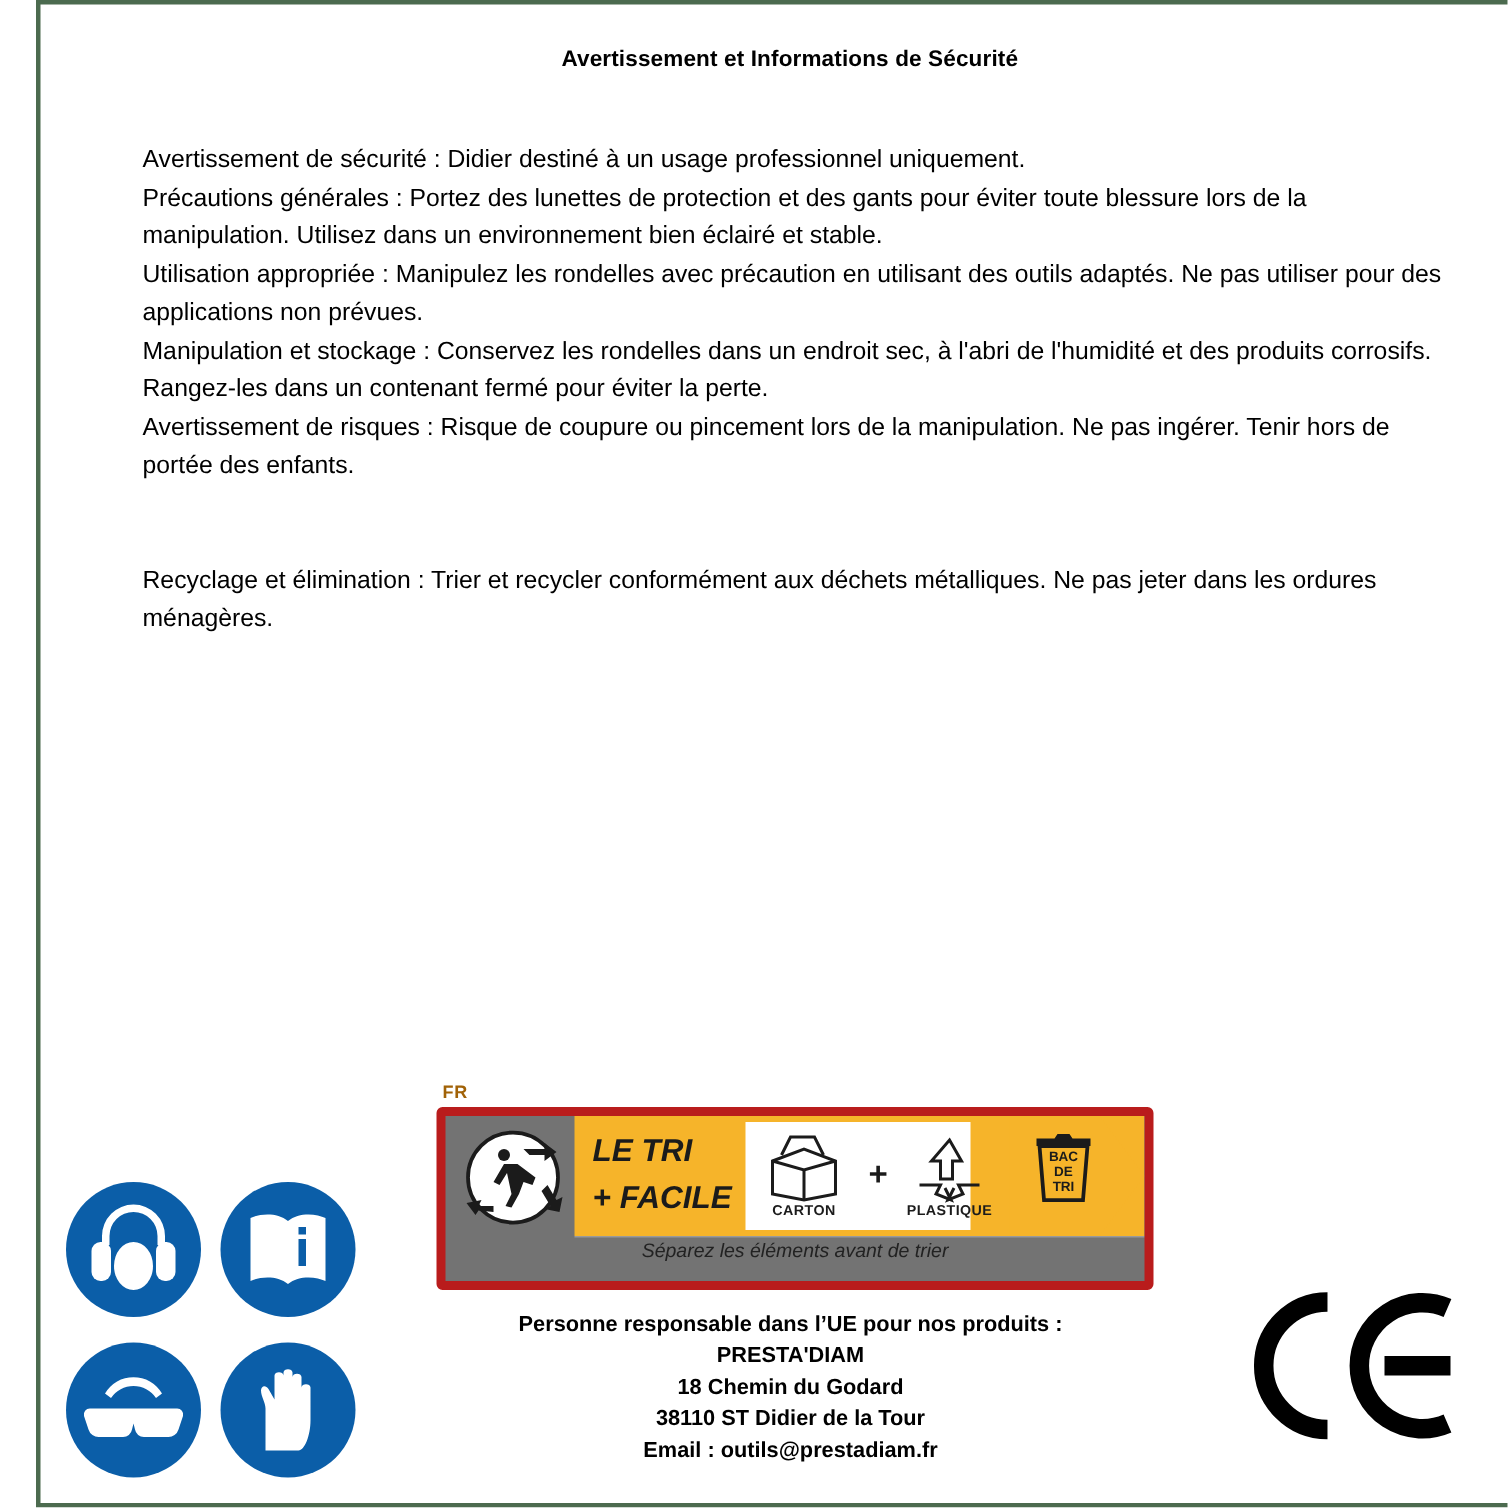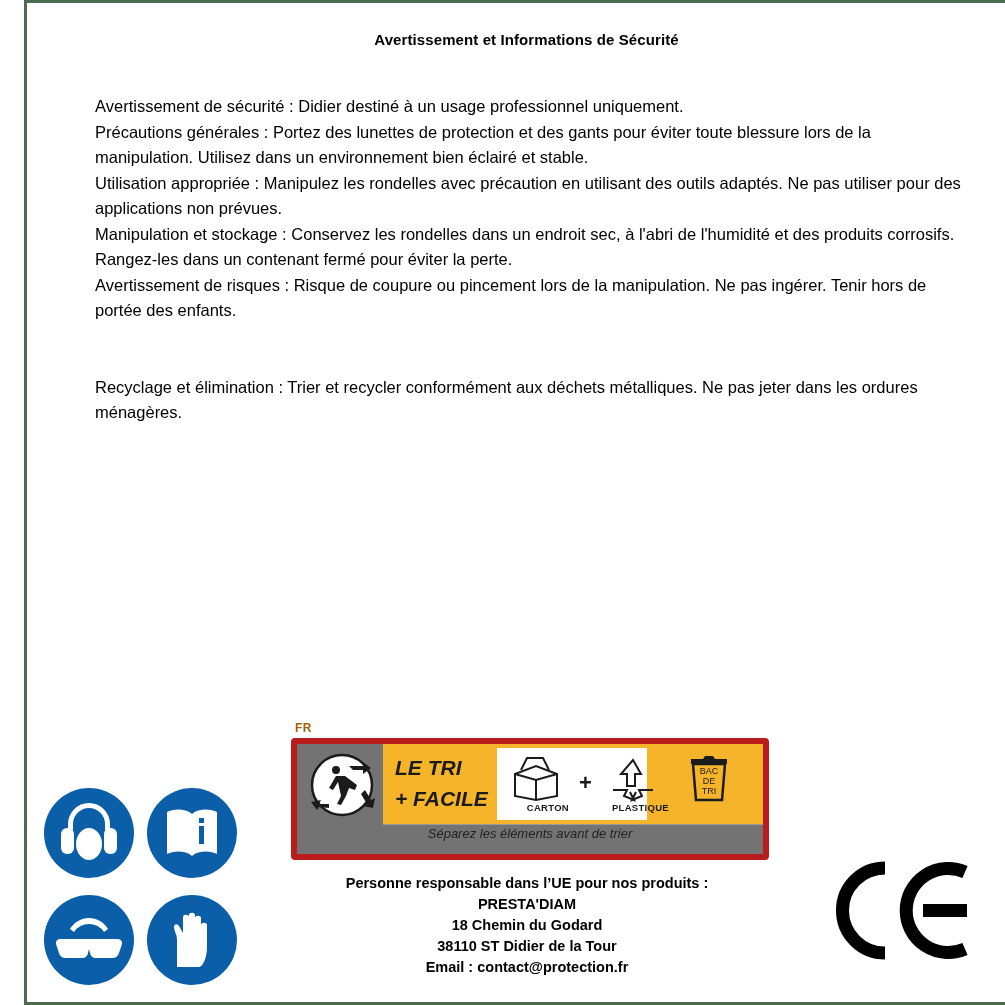--- a/index.html
+++ b/index.html
@@ -132,33 +132,33 @@
     top: 80px;
     width: 380px;
     height: 1px;
     background: #9a9a9a;
   }
   .tri-lbl {
     position: absolute;
     font-size: 9.5px;
     font-weight: bold;
     color: #1b1b1b;
-    text-align: right;
+    text-align: center;
     letter-spacing: 0.3px;
   }
   .plus-sign {
     position: absolute;
     font-size: 22px;
     font-weight: bold;
     color: #1b1b1b;
   }
   .bacdetri {
     position: absolute;
     font-size: 9px;
-    font-weight: normal;
+    font-weight: bold;
     line-height: 10px;
     color: #1b1b1b;
     text-align: center;
   }
 
   
   .resp {
     position: absolute;
     left: 230px;
     top: 870px;
@@ -289,21 +289,21 @@
       <div class="tri-sep"></div>
       <div class="tri-caption">Séparez les éléments avant de trier</div>
     </div>
   </div>
 
   <div class="resp">
     <div class="line1">Personne responsable dans l’UE pour nos produits :</div>
     <div>PRESTA'DIAM</div>
     <div>18 Chemin du Godard</div>
     <div>38110 ST Didier de la Tour</div>
-    <div>Email : contact@protection.fr</div>
+    <div>Email : outils@prestadiam.fr</div>
   </div>
 
   <div class="ce">
     <svg width="150" height="105" viewBox="0 0 150 105" aria-hidden="true">
       <path d="M58 10 A42 42 0 1 0 58 95" fill="none" stroke="#000000" stroke-width="13"></path>
       <path d="M138 14 A42 42 0 1 0 138 91" fill="none" stroke="#000000" stroke-width="13"></path>
       <rect x="96" y="46" width="44" height="13" fill="#000000"></rect>
     </svg>
   </div>
 

